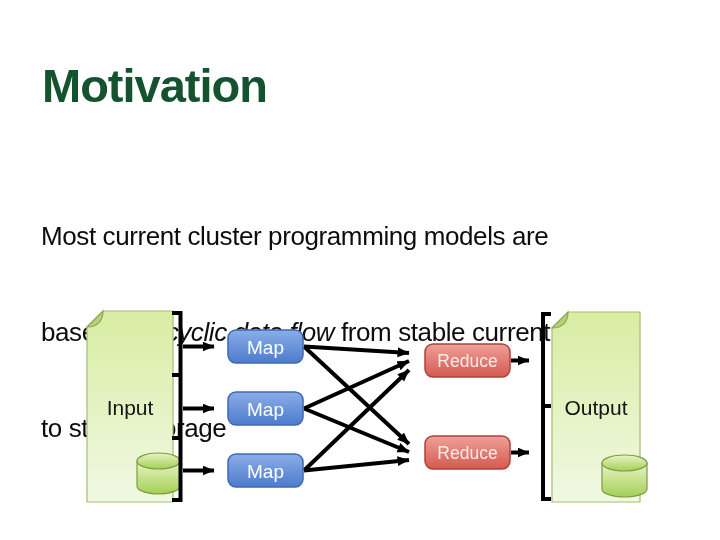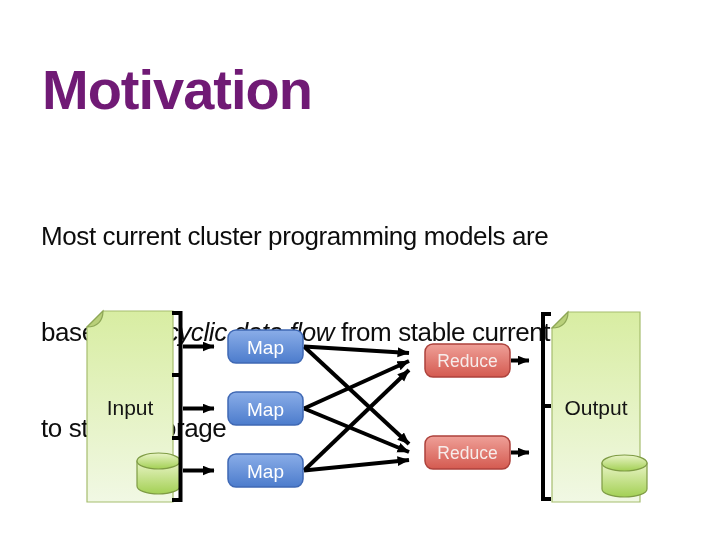--- a/index.html
+++ b/index.html
@@ -11,24 +11,24 @@
     overflow: hidden;
     font-family: "Liberation Sans", sans-serif;
   }
   .title {
     position: absolute;
     left: 42px;
     top: 62px;
     margin: 0;
     font-family: "Liberation Sans", sans-serif;
     font-weight: 700;
-    font-size: 56px;
+    font-size: 47px;
     line-height: 1.0;
     letter-spacing: -1px;
-    color: #701a75;
+    color: #14532d;
   }
   .body-text {
     position: absolute;
     left: 41px;
     top: 156px;
     width: 648px;
     font-family: "Liberation Sans", sans-serif;
     font-size: 26px;
     line-height: 32px;
     letter-spacing: -0.4px;

